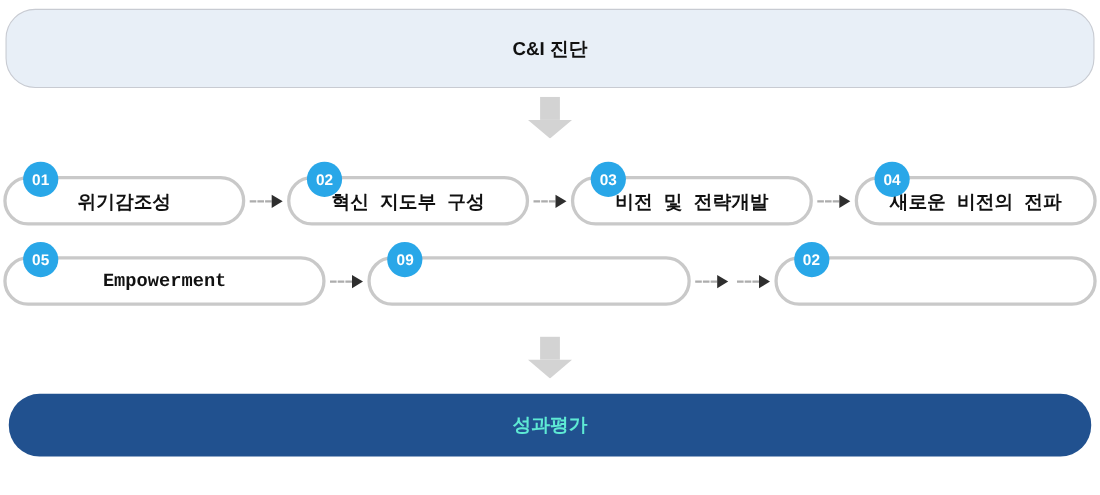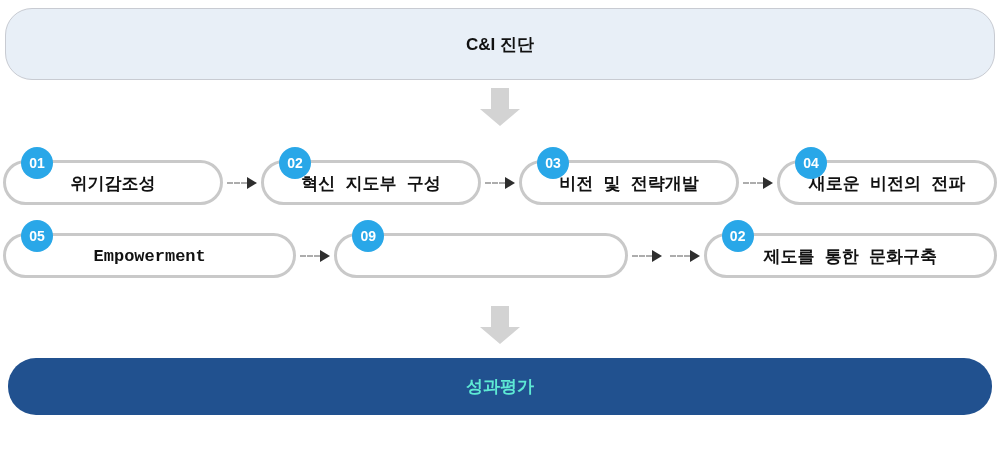--- a/index.html
+++ b/index.html
@@ -148,21 +148,20 @@
     <div class="connector">
       <div class="dash"></div>
       <div class="arrowhead"></div>
     </div>
     <div class="connector">
       <div class="dash"></div>
       <div class="arrowhead"></div>
     </div>
     <div class="step">
       <span class="badge">02</span>
-      <span class="step-label">제도를 통한 문화구축</span>
     </div>
   </div>
 
   <svg class="down-arrow a2" viewBox="0 0 40 38">
     <rect x="11" y="0" width="18" height="21" fill="#D3D3D3"></rect>
     <polygon points="0,21 40,21 20,38" fill="#D3D3D3"></polygon>
   </svg>
 
   <div class="banner banner-bottom">
     <span>성과평가</span>

